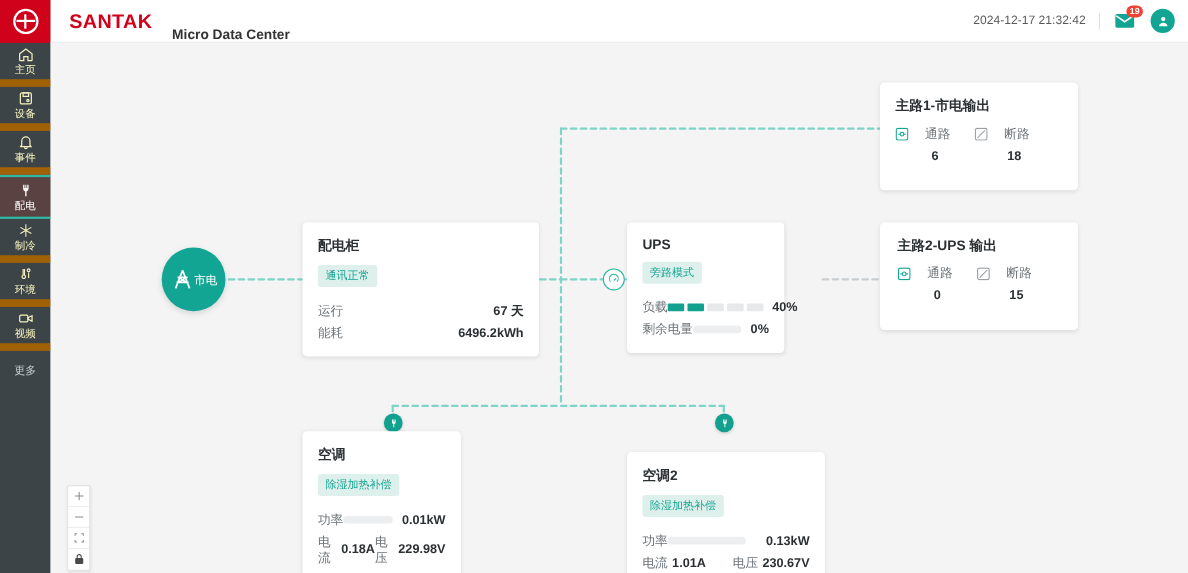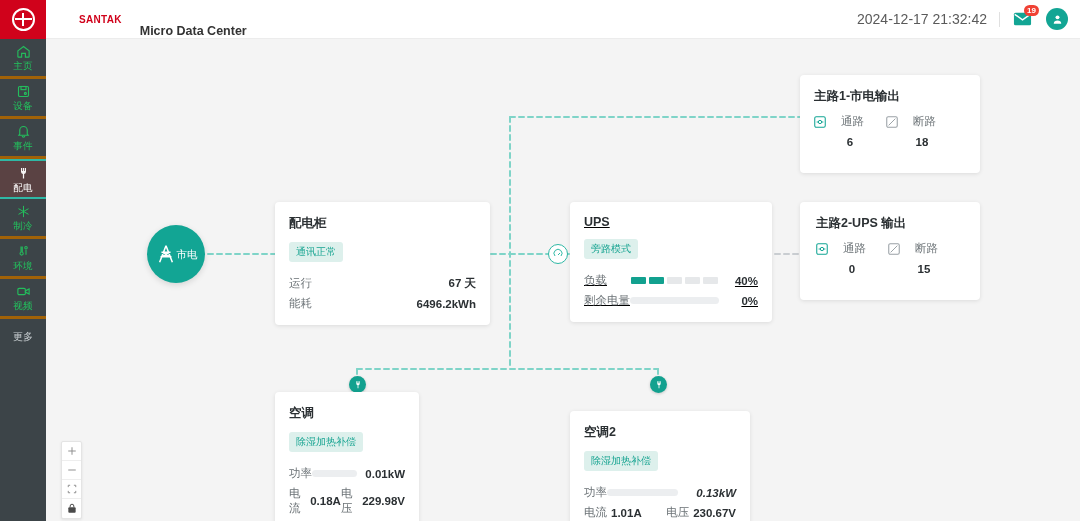--- a/index.html
+++ b/index.html
@@ -26,42 +26,42 @@
   }
   .logo-mark::before {
     content: ""; position: absolute; width: 17px; height: 2px; background: #fff; top: 8px;
   }
   .logo-mark::after {
     content: ""; position: absolute; width: 2px; height: 13px; background: #fff;
   }
   .nav-item {
     height: 40px; display: flex; flex-direction: column;
     align-items: center; justify-content: center; gap: 1px;
-    color: #22c55e; cursor: pointer; position: relative;
-    border-bottom: 3px solid #a16207;
+    color: #fef9c3; cursor: pointer; position: relative;
+    border-bottom: 7px solid #a16207;
   }
   .nav-item .ni-icon { width: 15px; height: 15px; display: block; opacity: .95; }
   .nav-item .ni-label { font-size: 9.5px; line-height: 11px; letter-spacing: .2px; }
   .nav-item.active {
     background: #5a4243; color: #fff;
     border-top: 2px solid #2fb8a5; border-bottom: 2px solid #2fb8a5;
   }
   .nav-more { height: 36px; display:flex; align-items:center; justify-content:center;
     color:#c9cfd2; font-size: 10px; cursor: pointer; }
 
   
   .header {
     position: absolute; left: 46px; top: 0; width: 1034px; height: 39px;
     background: #fff; display: flex; align-items: center;
     border-bottom: 1px solid #ececec;
   }
-  .brand { color: #d0021b; font-weight: bold; font-size: 10px; letter-spacing: .3px; margin-left: 33px; }
+  .brand { color: #d0021b; font-weight: bold; font-size: 18px; letter-spacing: .3px; margin-left: 17px; }
   .app-title { color: #333; font-size: 12.5px; font-weight: 600; margin-left: 18px; margin-top: 24px; }
   .header-right { margin-left: auto; display: flex; align-items: center; gap: 0; padding-right: 12px; }
-  .hdr-time { font-size: 14px; color: #5a5a5a; margin-right: 12px; }
+  .hdr-time { font-size: 11px; color: #5a5a5a; margin-right: 12px; }
   .hdr-divider { width: 1px; height: 15px; background: #e0e0e0; margin-right: 13px; }
   .mail-wrap { position: relative; margin-right: 14px; cursor: pointer; }
   .mail-icon { width: 19px; height: 14px; display: block; }
   .badge {
     position: absolute; top: -7px; left: 11px; background: #f04134; color: #fff;
     font-size: 8px; line-height: 11px; min-width: 15px; height: 11px; border-radius: 6px;
     text-align: center; padding: 0 3px; font-weight: 600;
   }
   .avatar {
     width: 22px; height: 22px; border-radius: 50%; background: #12a594;
@@ -289,21 +289,21 @@
     </div>
 
     <div class="conn-ring" style="left:502px; top:205px;">
       <svg width="12" height="12" viewBox="0 0 24 24" fill="none" stroke="#2fb8a5" stroke-width="2">
         <path d="M6 16a8 8 0 1 1 12 0"></path>
           <path d="M12 14l4-4"></path>
       </svg>
     </div>
 
     <div class="node" style="left:524px; top:163px;">
-      <div class="card" style="width:202px;text-decoration:underline;">
+      <div class="card" style="width:143px;">
         <div class="card-title">UPS</div>
         <div class="status-badge">旁路模式</div>
         <div class="kv">
           <span class="k">负载</span>
           <span class="segbar">
             <i class="seg on"></i>
               <i class="seg on"></i>
               <i class="seg"></i>
               <i class="seg"></i>
               <i class="seg"></i>
@@ -403,21 +403,21 @@
       </div>
     </div>
 
     <div class="node" style="left:524px; top:372px;">
       <div class="card" style="width:180px;">
         <div class="card-title">空调2</div>
         <div class="status-badge">除湿加热补偿</div>
         <div class="kv">
           <span class="k">功率</span>
           <span class="linebar" style="width:72px;"><i class="fill" style="width:4%"></i></span>
-          <span class="v" style="margin-left:0;width:50px;text-align:right;font-style:italic;">0.13kW</span>
+          <span class="v" style="margin-left:0;width:50px;text-align:right;">0.13kW</span>
         </div>
         <div class="ac-row2">
           <span class="lbl">电流</span>
           <span class="strong">1.01A</span>
           <span class="spacer"></span>
           <span class="lbl">电压</span>
           <span class="strong">230.67V</span>
         </div>
       </div>
     </div>

